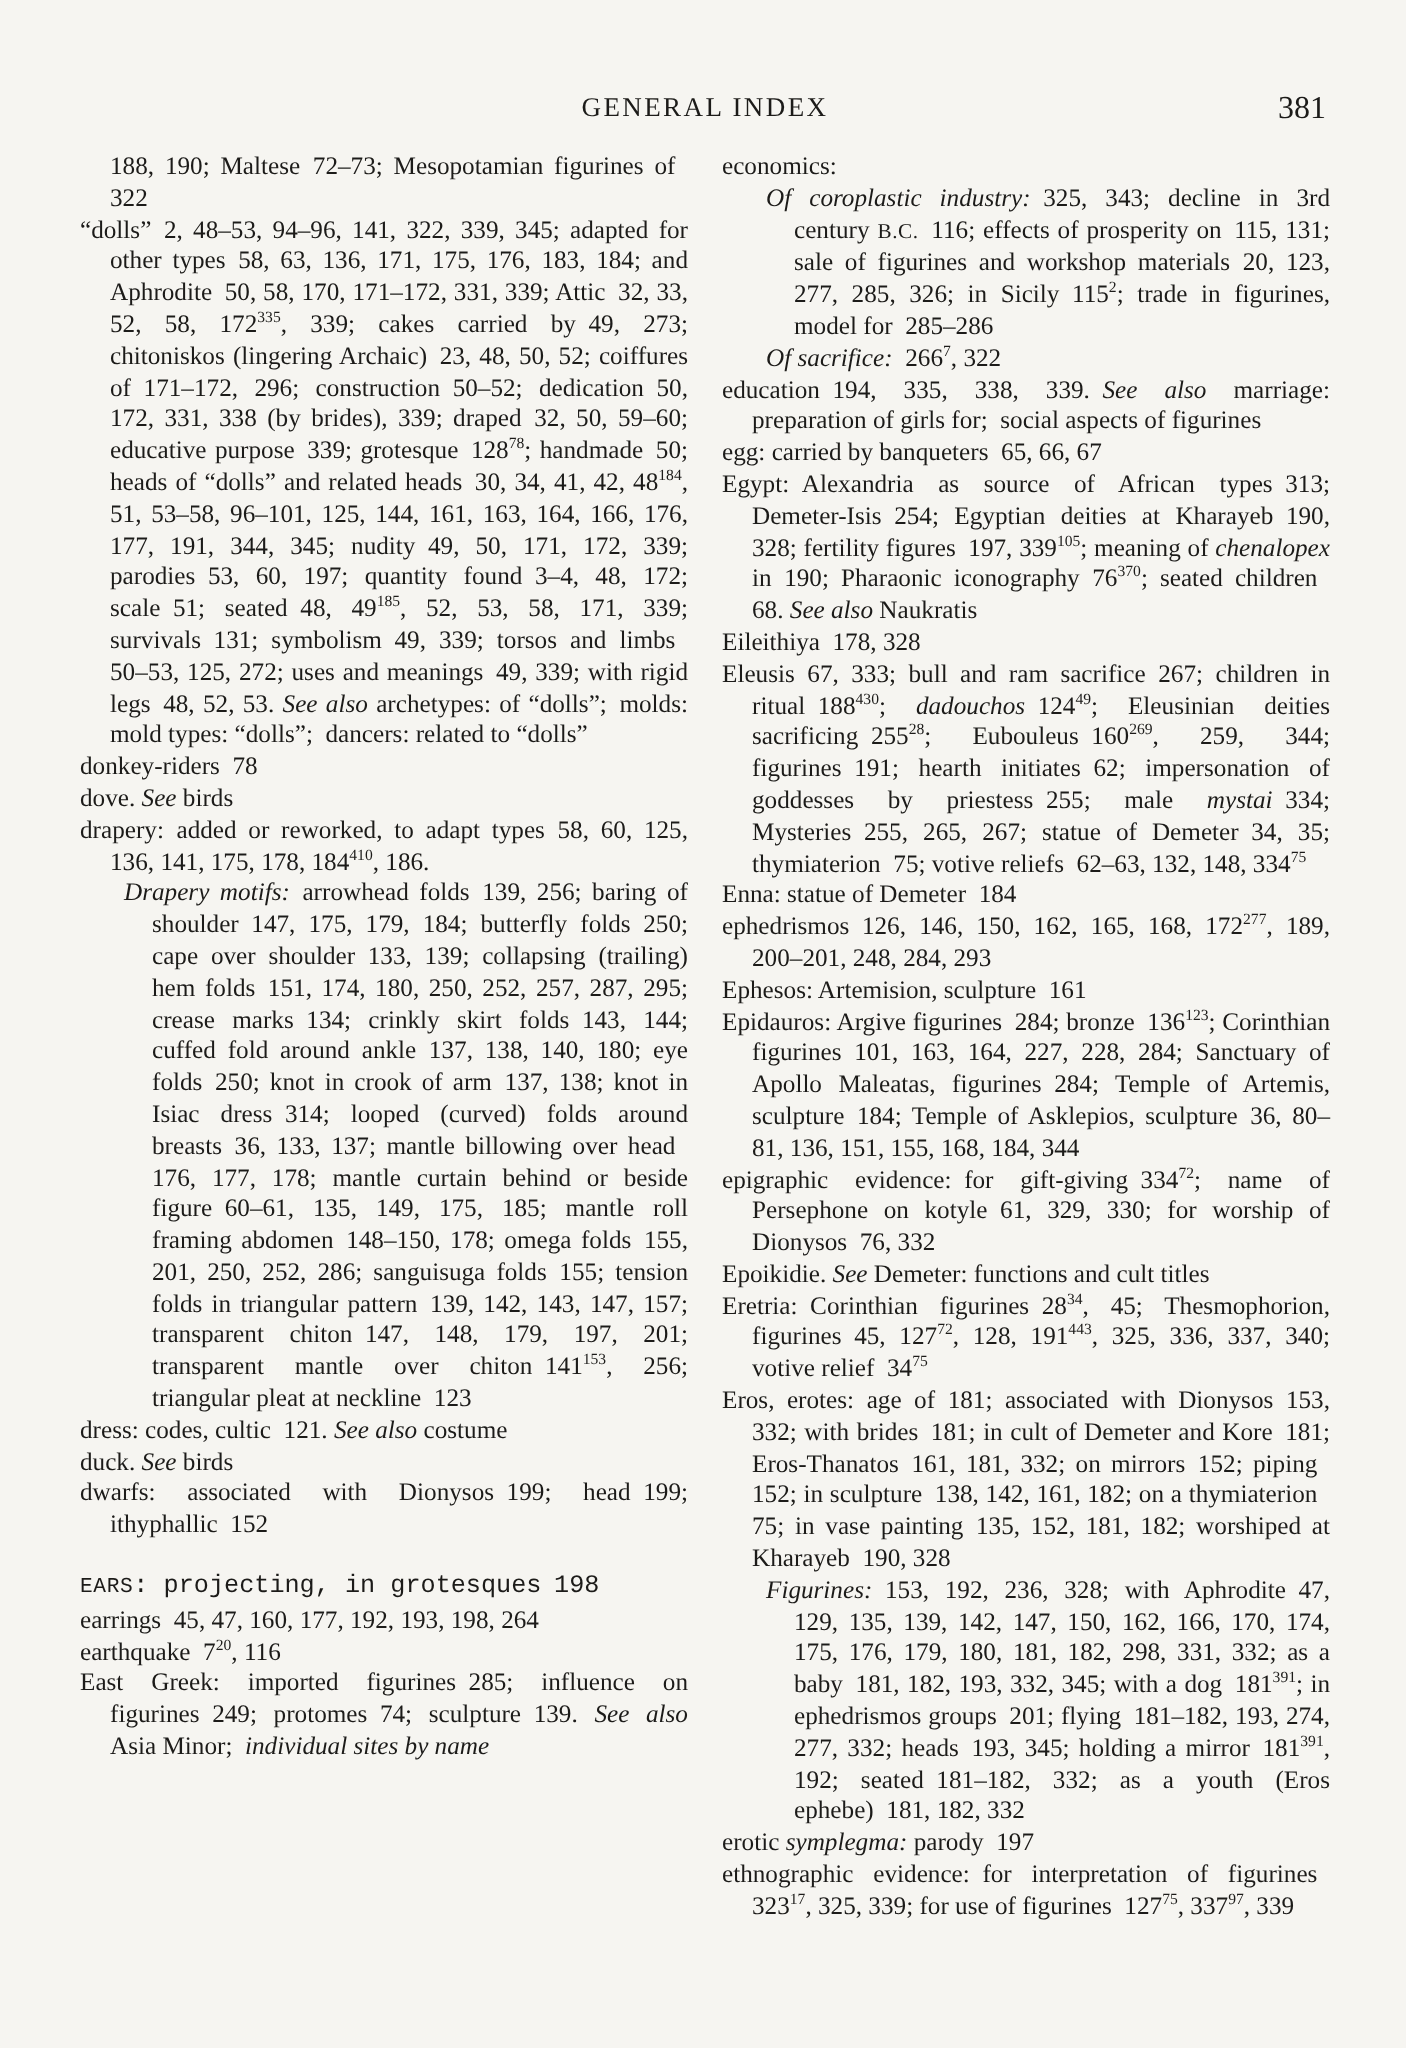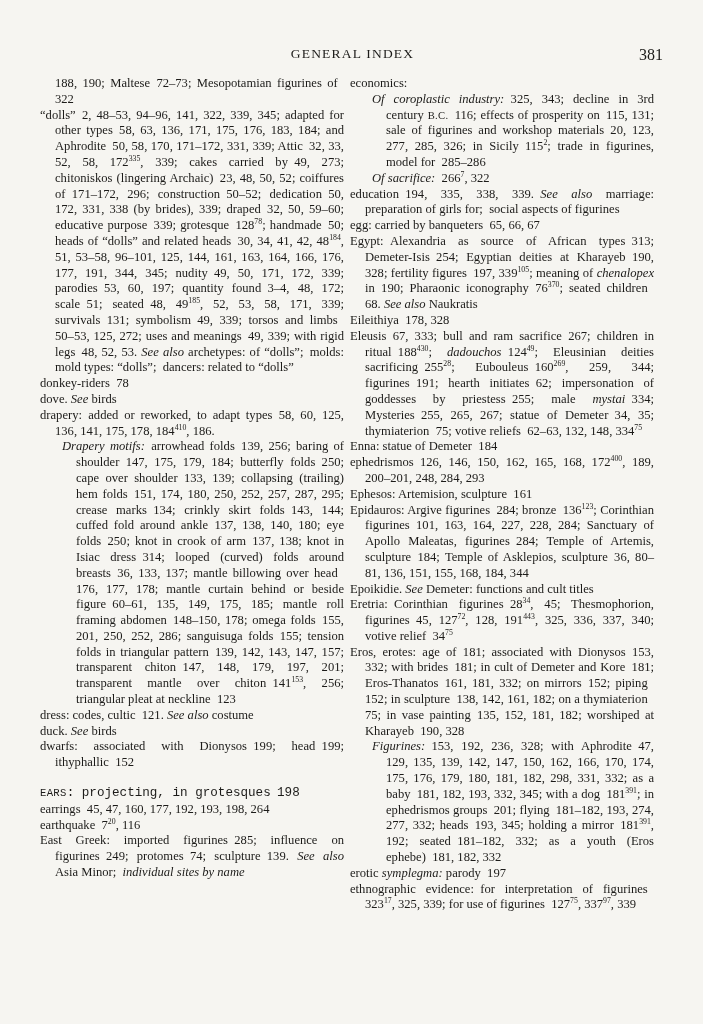--- a/index.html
+++ b/index.html
@@ -28,20 +28,21 @@
     letter-spacing: 1.2px;
     color: #1c1b19;
   }
   .page-number {
     position: absolute; right: 2px; top: 0;
     font-size: 16px;
   }
   .columns {
     display: flex;
     gap: 6px;
+    justify-content: space-between;
   }
   .col {
     width: 304px;
     font-size: 12.6px;
     line-height: 15.8px;
     text-align: justify;
   }
   .col p {
     margin: 0;
   }
@@ -87,23 +88,24 @@
     <section class="col" id="col-right">
         <p class="e0">economics:</p>
         <p class="e1"><em>Of coroplastic industry:</em> 325, 343; decline in 3rd century <span class="sc">B.C.</span> 116; effects of prosperity on 115, 131; sale of figurines and workshop materials 20, 123, 277, 285, 326; in Sicily 115<sup>2</sup>; trade in figurines, model for 285–286</p>
         <p class="e1"><em>Of sacrifice:</em> 266<sup>7</sup>, 322</p>
         <p class="e0">education 194, 335, 338, 339. <em>See also</em> marriage: preparation of girls for; social aspects of figurines</p>
         <p class="e0">egg: carried by banqueters 65, 66, 67</p>
         <p class="e0">Egypt: Alexandria as source of African types 313; Demeter-Isis 254; Egyptian deities at Kharayeb 190, 328; fertility figures 197, 339<sup>105</sup>; meaning of <em>chenalopex</em> in 190; Pharaonic iconography 76<sup>370</sup>; seated children 68. <em>See also</em> Naukratis</p>
         <p class="e0">Eileithiya 178, 328</p>
         <p class="e0">Eleusis 67, 333; bull and ram sacrifice 267; children in ritual 188<sup>430</sup>; <em>dadouchos</em> 124<sup>49</sup>; Eleusinian deities sacrificing 255<sup>28</sup>; Eubouleus 160<sup>269</sup>, 259, 344; figurines 191; hearth initiates 62; impersonation of goddesses by priestess 255; male <em>mystai</em> 334; Mysteries 255, 265, 267; statue of Demeter 34, 35; thymiaterion 75; votive reliefs 62–63, 132, 148, 334<sup>75</sup></p>
         <p class="e0">Enna: statue of Demeter 184</p>
-        <p class="e0">ephedrismos 126, 146, 150, 162, 165, 168, 172<sup>400</sup>, 189, 200–201, 248, 284, 293</p>
+        <p class="e0">ephedrismos 126, 146, 150, 162, 165, 168, 172<sup>277</sup>, 189, 200–201, 248, 284, 293</p>
         <p class="e0">Ephesos: Artemision, sculpture 161</p>
         <p class="e0">Epidauros: Argive figurines 284; bronze 136<sup>123</sup>; Corinthian figurines 101, 163, 164, 227, 228, 284; Sanctuary of Apollo Maleatas, figurines 284; Temple of Artemis, sculpture 184; Temple of Asklepios, sculpture 36, 80–81, 136, 151, 155, 168, 184, 344</p>
+        <p class="e0">epigraphic evidence: for gift-giving 334<sup>72</sup>; name of Persephone on kotyle 61, 329, 330; for worship of Dionysos 76, 332</p>
         <p class="e0">Epoikidie. <em>See</em> Demeter: functions and cult titles</p>
         <p class="e0">Eretria: Corinthian figurines 28<sup>34</sup>, 45; Thesmophorion, figurines 45, 127<sup>72</sup>, 128, 191<sup>443</sup>, 325, 336, 337, 340; votive relief 34<sup>75</sup></p>
         <p class="e0">Eros, erotes: age of 181; associated with Dionysos 153, 332; with brides 181; in cult of Demeter and Kore 181; Eros-Thanatos 161, 181, 332; on mirrors 152; piping 152; in sculpture 138, 142, 161, 182; on a thymiaterion 75; in vase painting 135, 152, 181, 182; worshiped at Kharayeb 190, 328</p>
         <p class="e1"><em>Figurines:</em> 153, 192, 236, 328; with Aphrodite 47, 129, 135, 139, 142, 147, 150, 162, 166, 170, 174, 175, 176, 179, 180, 181, 182, 298, 331, 332; as a baby 181, 182, 193, 332, 345; with a dog 181<sup>391</sup>; in ephedrismos groups 201; flying 181–182, 193, 274, 277, 332; heads 193, 345; holding a mirror 181<sup>391</sup>, 192; seated 181–182, 332; as a youth (Eros ephebe) 181, 182, 332</p>
         <p class="e0">erotic <em>symplegma:</em> parody 197</p>
         <p class="e0">ethnographic evidence: for interpretation of figurines 323<sup>17</sup>, 325, 339; for use of figurines 127<sup>75</sup>, 337<sup>97</sup>, 339</p>
       </section>
   </main>
 </div>
 

